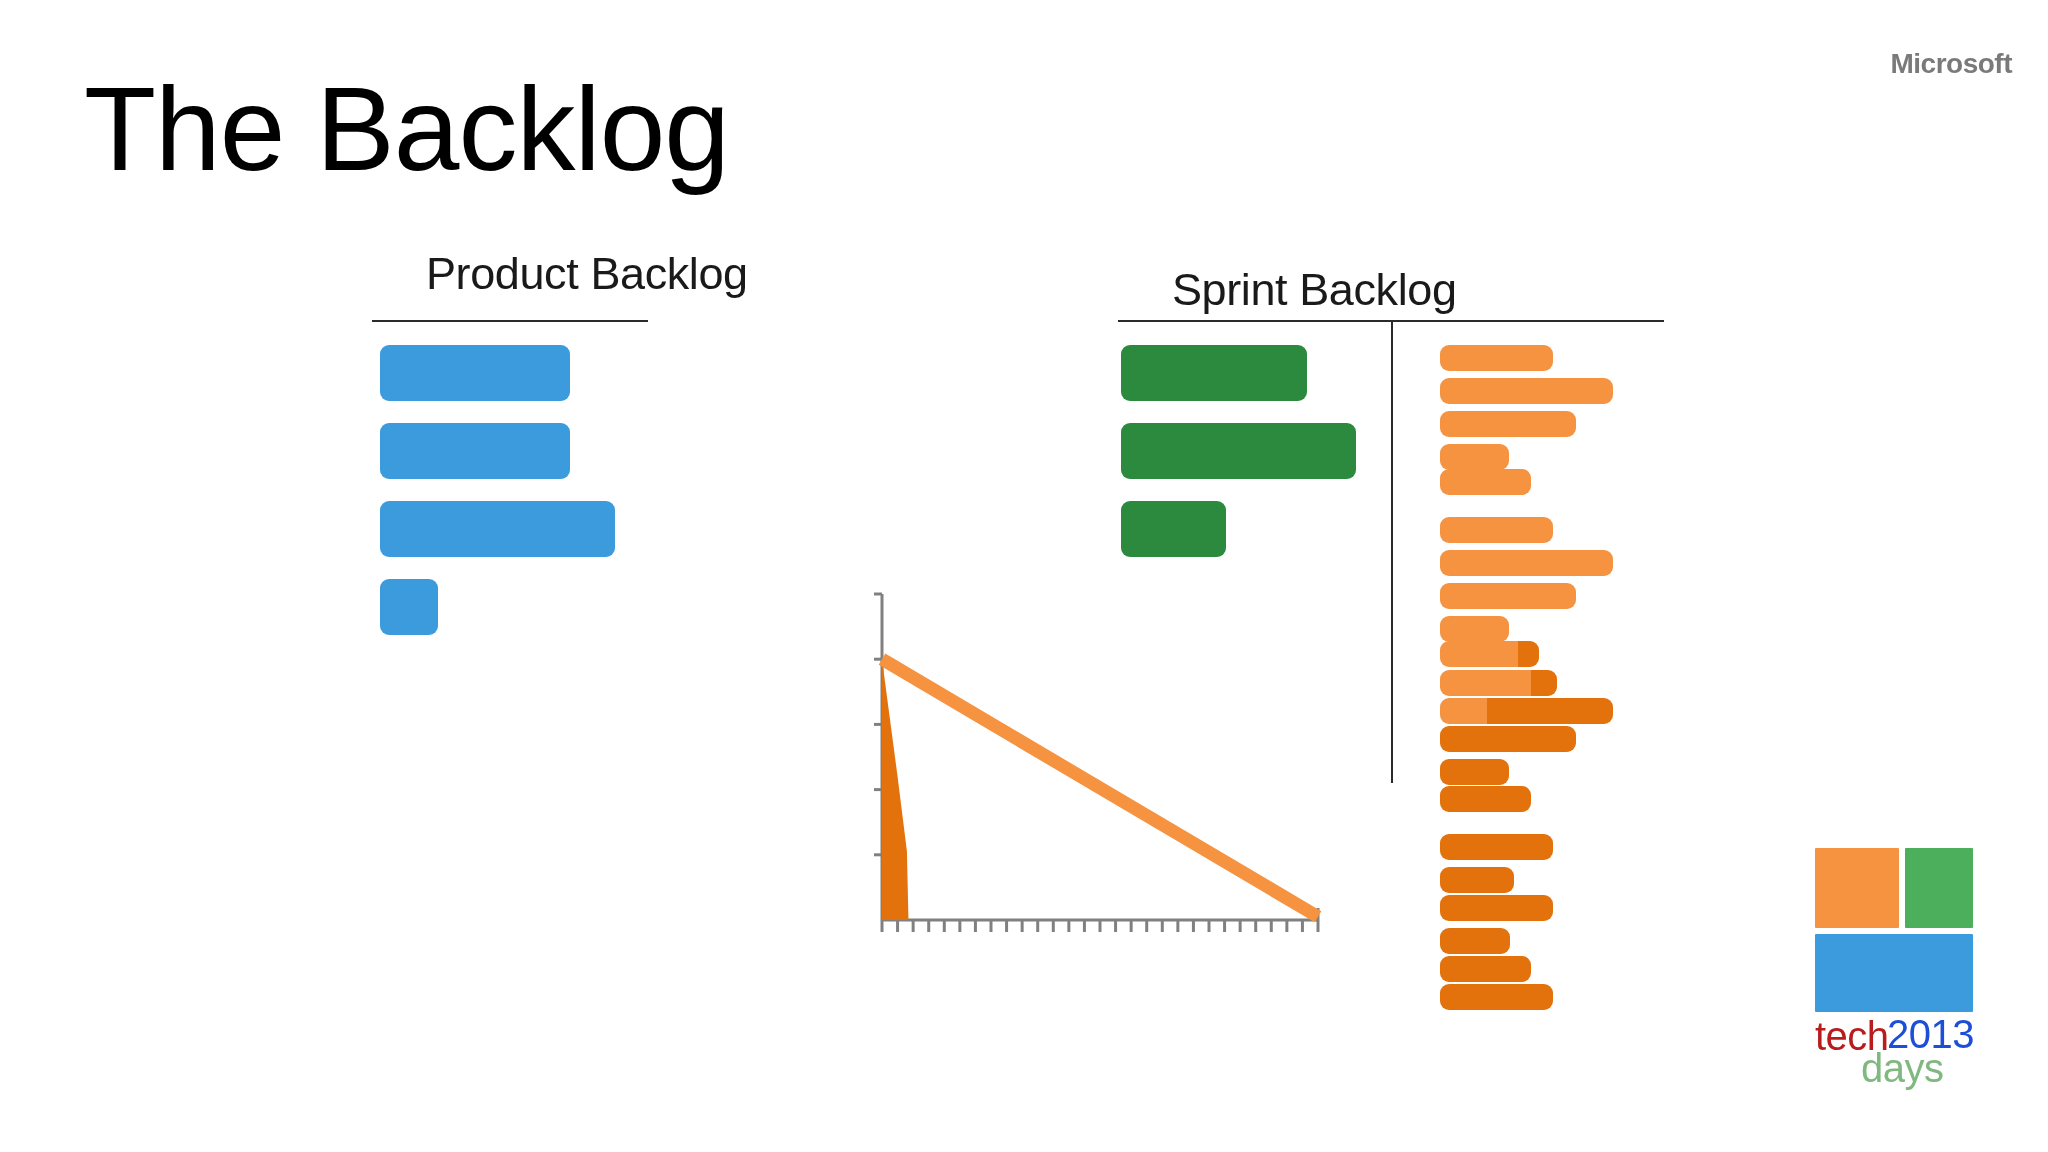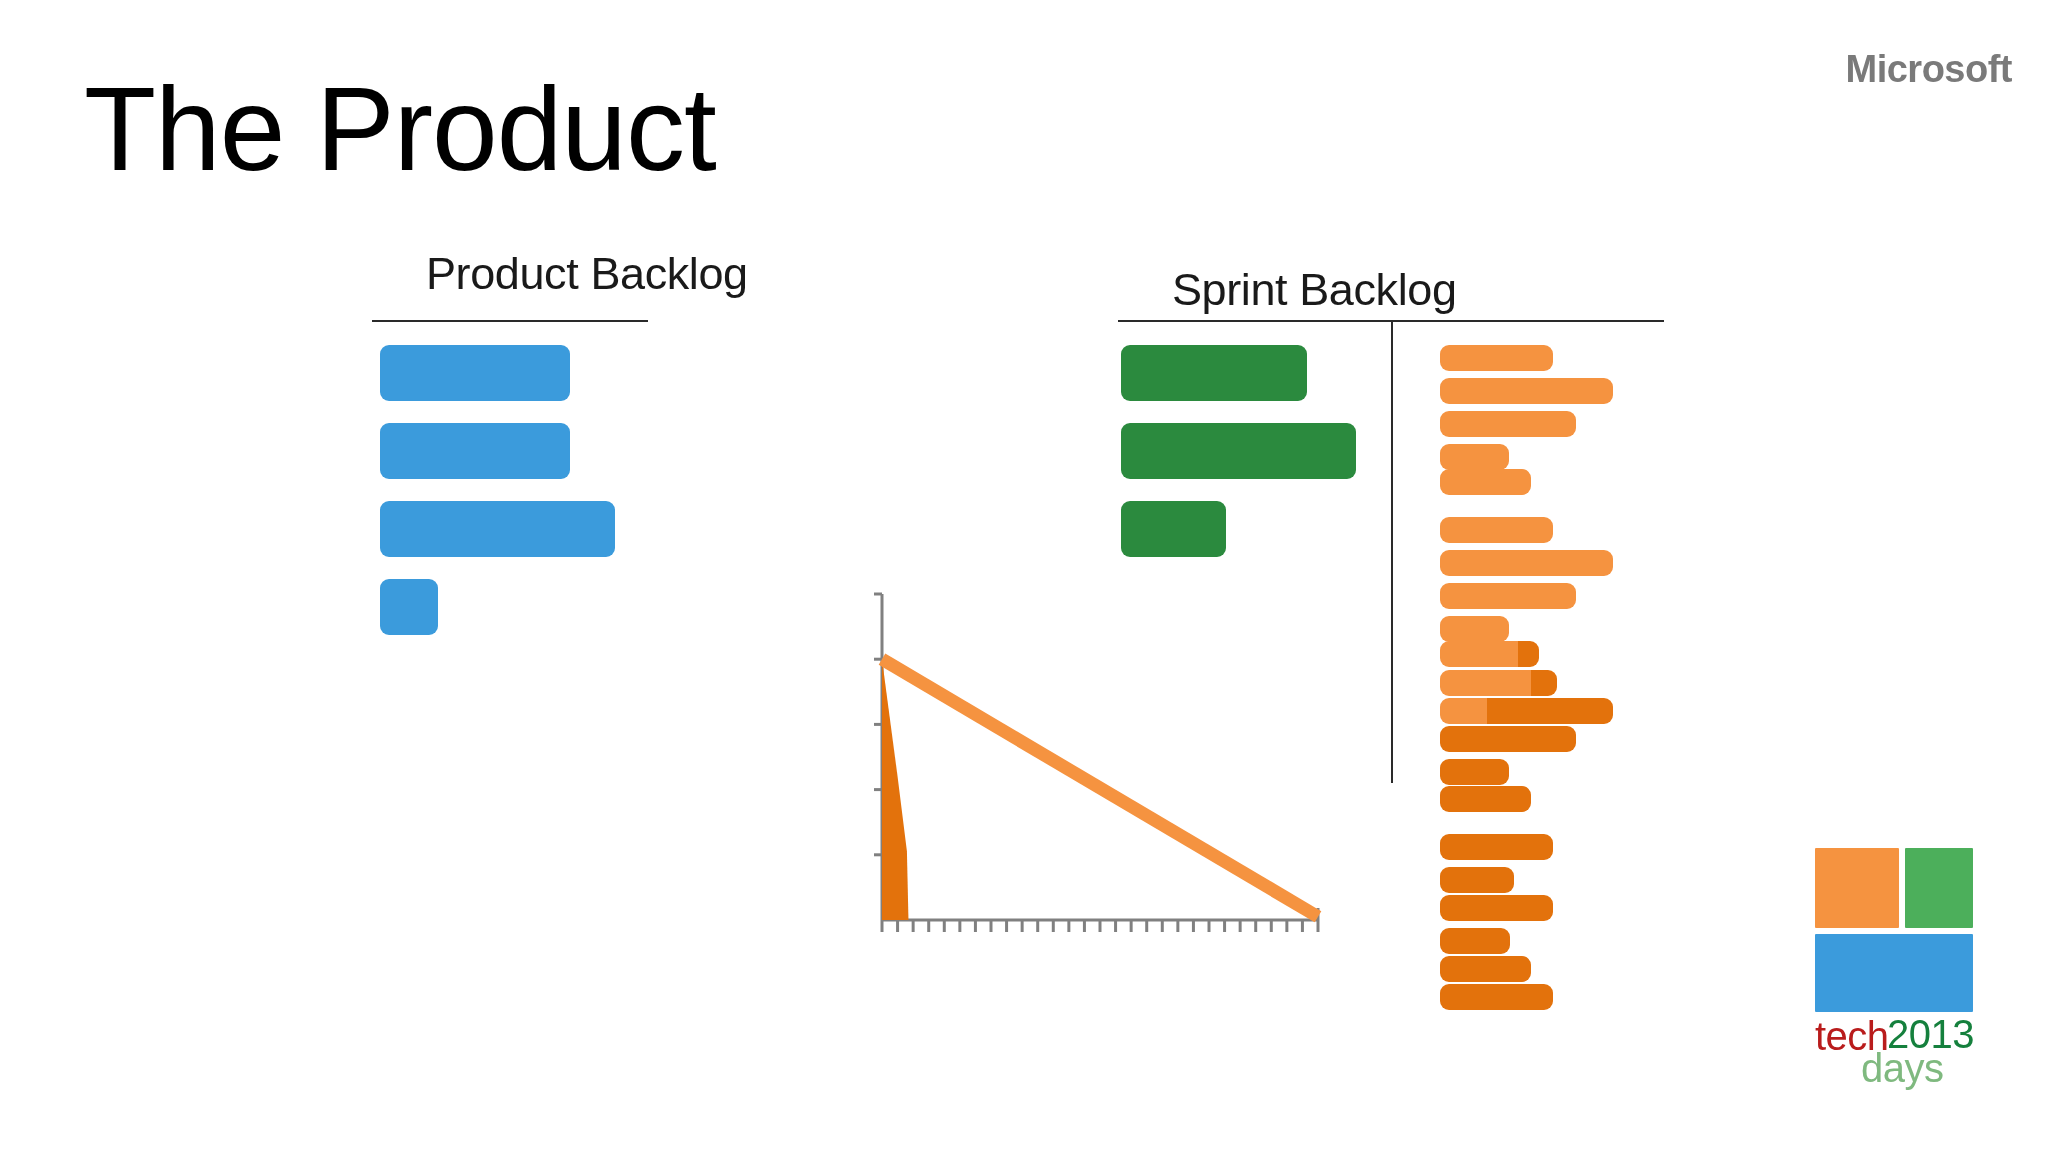--- a/index.html
+++ b/index.html
@@ -31,21 +31,21 @@
     line-height: 1.05;
     white-space: nowrap;
   }
 
   
   .ms-logo {
     position: absolute;
     right: 36px;
     top: 48px;
     font-family: "Liberation Sans", sans-serif;
-    font-size: 38px;
+    font-size: 28px;
     font-weight: 600;
     color: #7a7a7a;
     letter-spacing: -0.5px;
   }
 
   
   .col-heading {
     position: absolute;
     font-family: "Liberation Sans", sans-serif;
     font-weight: 300;
@@ -126,29 +126,29 @@
   }
   .td-word {
     position: absolute;
     font-family: "Liberation Sans", sans-serif;
     font-weight: 300;
     font-size: 40px;
     line-height: 1;
     letter-spacing: -0.5px;
   }
   #td-tech { left: 0px;  top: 0px;  color: #b91c1c; }
-  #td-2013 { left: 72px; top: -2px; color: #15803d; }
+  #td-2013 { left: 72px; top: -2px; color: #1d4ed8; }
   #td-days { left: 46px; top: 32px; color: #7FB97F; }
 </style>
 </head>
 <body>
 
 <div id="slide">
 
-  <div class="slide-title">The Product</div>
+  <div class="slide-title">The Backlog</div>
 
   <div class="ms-logo">Microsoft</div>
 
   <div class="col-heading" id="product-heading">Product Backlog</div>
   <div class="heading-rule" id="product-rule"></div>
 
   <div class="col-heading" id="sprint-heading">Sprint Backlog</div>
   <div class="heading-rule" id="sprint-rule"></div>
   <div class="v-divider"></div>
 

